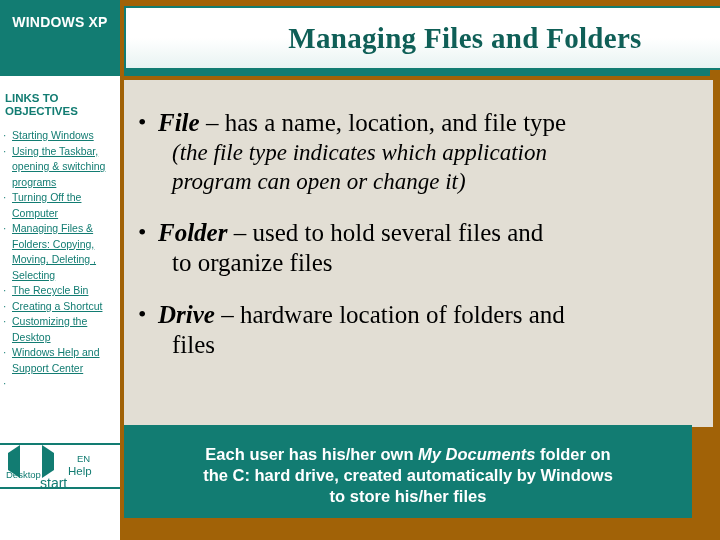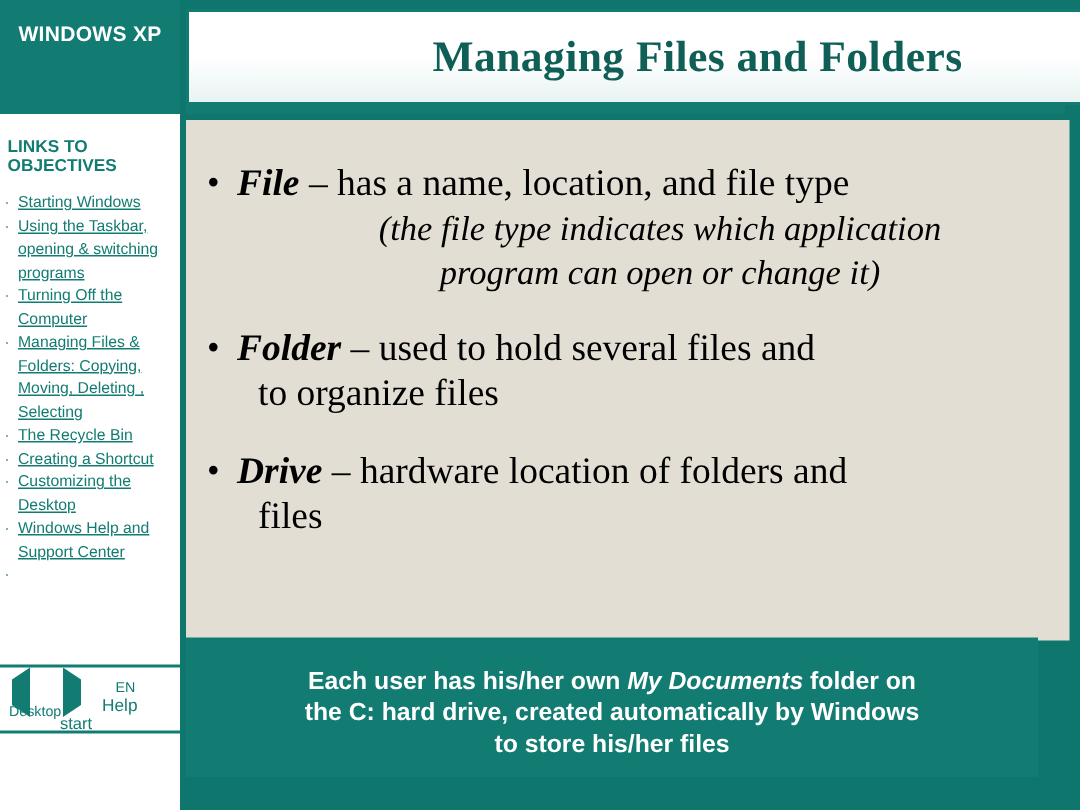--- a/index.html
+++ b/index.html
@@ -12,21 +12,21 @@
     background: #ffffff;
     font-family: "Liberation Serif", serif;
     overflow: hidden;
     position: relative;
   }
   #slide {
     position: absolute;
     left: 0; top: 0;
     width: 720px;
     height: 540px;
-    background: #0f766e;
+    background: #a16207;
   }
 
   
   #sidebar {
     position: absolute;
     left: 0; top: 0;
     width: 120px;
     height: 540px;
     background: #ffffff;
   }
@@ -137,21 +137,21 @@
   .nav-label {
     position: absolute;
     color: #127c72;
     font-family: "Liberation Sans", sans-serif;
     font-size: 9.5px;
     line-height: 11px;
   }
   #lbl-desktop { left: 6px; top: 24px; }
   #lbl-en { left: 77px; top: 8px; }
   #lbl-help { left: 68px; top: 21px; font-size: 11.5px; font-weight: normal;}
-  #lbl-start { left: 40px; top: 33px; font-size: 11px;}
+  #lbl-start { left: 40px; top: 33px; font-size: 14px;}
 
   
   #title-banner {
     position: absolute;
     left: 124px;
     top: 6px;
     width: 682px;
     height: 64px;
     background: linear-gradient(to bottom, #ffffff 0%, #ffffff 50%, #e8f3f2 100%);
     border: 2px solid #127c72;
@@ -200,21 +200,20 @@
     left: 10px;
     top: -1px;
     font-size: 24px;
   }
   .bold { font-weight: bold; font-style: italic; }
   .italic-sub {
     font-size: 23px;
     line-height: 29px;
     font-style: italic;
     padding-left: 44px;
-    text-align: center;
   }
   .cont-line {
     font-size: 25px;
     line-height: 30px;
     padding-left: 44px;
   }
   #b1 { position: absolute; left: 4px; top: 28px; width: 580px; }
   #b1-sub { position: absolute; left: 4px; top: 58px; width: 580px;}
   #b2 { position: absolute; left: 4px; top: 138px; width: 580px; }
   #b3 { position: absolute; left: 4px; top: 220px; width: 580px; }

